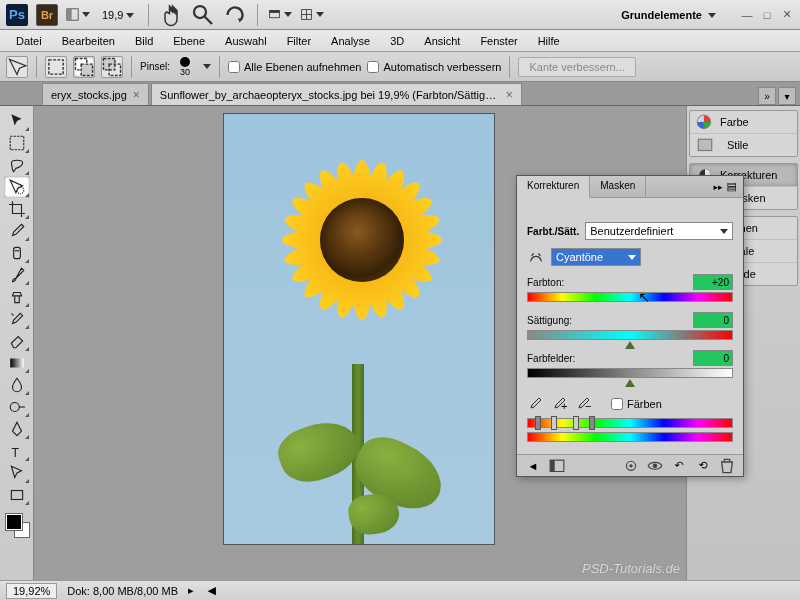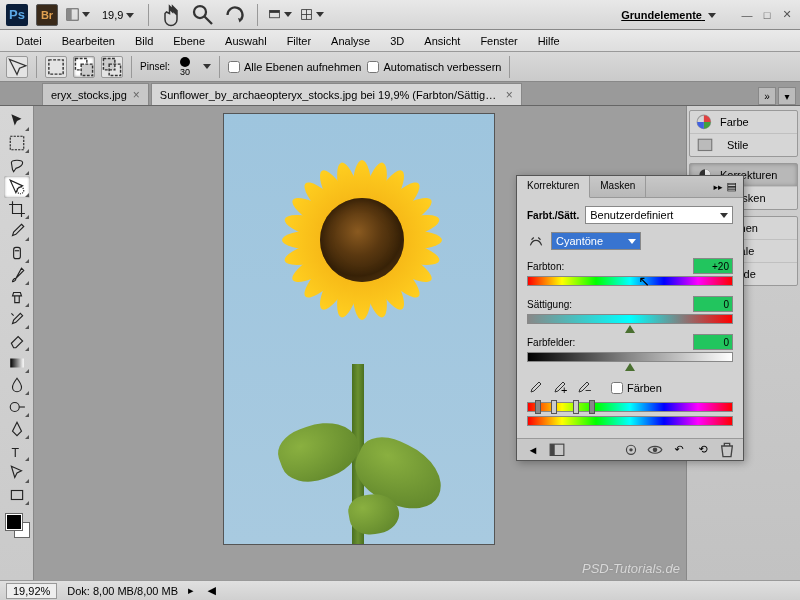--- a/index.html
+++ b/index.html
@@ -6,21 +6,21 @@
 body { background:#b6b6b6; width:800px; height:600px; overflow:hidden; position:relative; }
 
 
 .appbar { height:30px; background:linear-gradient(#e8e8e8,#d6d6d6); display:flex; align-items:center; padding:0 6px; gap:8px; border-bottom:1px solid #888; }
 .ps-icon { width:22px; height:22px; background:#0a1e3a; color:#5ca9e6; display:flex; align-items:center; justify-content:center; font-weight:bold; font-size:13px; border-radius:2px; }
 .br-icon { width:22px; height:22px; background:#3a2a1a; color:#e0a050; display:flex; align-items:center; justify-content:center; font-weight:bold; font-size:11px; border-radius:2px; border:1px solid #555; }
 .tb-btn { width:24px; height:22px; display:flex; align-items:center; justify-content:center; cursor:pointer; border-radius:2px; }
 .zoom-dd { font-size:12px; cursor:pointer; padding:2px 4px; }
 .tri { display:inline-block; width:0; height:0; border-left:4px solid transparent; border-right:4px solid transparent; border-top:5px solid #333; margin-left:3px; vertical-align:middle; }
 .spacer { flex:1; }
-.workspace { font-weight:bold; cursor:pointer; padding:4px 8px;text-decoration:underline; }
+.workspace { font-weight:bold; cursor:pointer; padding:4px 8px; }
 .win-ctrl { display:flex; gap:6px; margin-left:8px; }
 .wc { width:14px; height:14px; cursor:pointer; color:#555; display:flex; align-items:center; justify-content:center; }
 
 
 .menubar { height:22px; background:linear-gradient(#eaeaea,#dedede); display:flex; align-items:center; padding:0 8px; gap:4px; border-bottom:1px solid #999; }
 .menu-item { padding:3px 8px; cursor:pointer; }
 
 
 .optbar { height:30px; background:linear-gradient(#d9d9d9,#cacaca); display:flex; align-items:center; padding:0 6px; gap:6px; border-bottom:1px solid #888; }
 .opt-ico { width:22px; height:22px; border:1px solid #999; background:#e4e4e4; display:flex; align-items:center; justify-content:center; cursor:pointer; border-radius:2px; }
@@ -72,21 +72,21 @@
 .dock-item:last-child { border-bottom:none;gap:13px; }
 .dock-item.sel { background:#b8b8b8; box-shadow:inset 0 0 4px #888; }
 .dock-ico { width:18px; height:14px; display:flex; align-items:center; justify-content:center; }
 
 
 .panel { position:absolute; left:516px; top:175px; width:228px; background:#d2d2d2; border:1px solid #555; box-shadow:2px 2px 8px rgba(0,0,0,.3); }
 .panel-tabs { height:22px; background:linear-gradient(#c8c8c8,#b8b8b8); display:flex; border-bottom:1px solid #999; }
 .ptab { padding:4px 10px; cursor:pointer; border-right:1px solid #999; font-size:10px; }
 .ptab.active { background:#d2d2d2; border-bottom:1px solid #d2d2d2; margin-bottom:-1px; }
 .ptab-ctrl { margin-left:auto; display:flex; align-items:center; gap:4px; padding:0 6px; }
-.panel-body { padding:8px 10px; }
+.panel-body { padding:8px 10px;margin-top:16px; }
 .row { display:flex; align-items:center; gap:6px; margin-bottom:8px; }
 .dd { flex:1; height:18px; background:#fff; border:1px solid #888; padding:0 4px; display:flex; align-items:center; justify-content:space-between; cursor:pointer; font-size:10px; }
 .dd.sel-hl { background:#3874d0; color:#fff; }
 .lbl { font-size:10px; }
 .bold { font-weight:bold; }
 .slider-row { margin-bottom:10px; }
 .slider-head { display:flex; justify-content:space-between; align-items:center; margin-bottom:2px; }
 .val-box { width:40px; height:16px; background:#22c55e; border:1px solid #888; text-align:right; padding:0 3px; font-size:10px; }
 .gradient-bar { height:10px; border:1px solid #888; position:relative; }
 .hue-grad { background:linear-gradient(90deg,#f00,#ff0,#0f0,#0ff,#00f,#f0f,#f00); }
@@ -214,20 +214,21 @@
   <div class="vsep"></div>
   <label class="chk">
       <input type="checkbox" style="">
       <span>Alle Ebenen aufnehmen</span>
     </label>
   <label class="chk">
       <input type="checkbox" style="">
       <span>Automatisch verbessern</span>
     </label>
   <div class="vsep"></div>
+  <button class="btn-dis">Kante verbessern...</button>
 </div>
 
 <div class="doctabs">
   <div class="doctab">
       <span>eryx_stocks.jpg</span>
       <span class="tab-x">×</span>
     </div>
   <div class="doctab active">
       <span style="white-space:nowrap;overflow:hidden;text-overflow:ellipsis;max-width:340px;">Sunflower_by_archaeopteryx_stocks.jpg bei 19,9% (Farbton/Sättigung 1, Ebenenmaske/8) *</span>
       <span class="tab-x">×</span>

